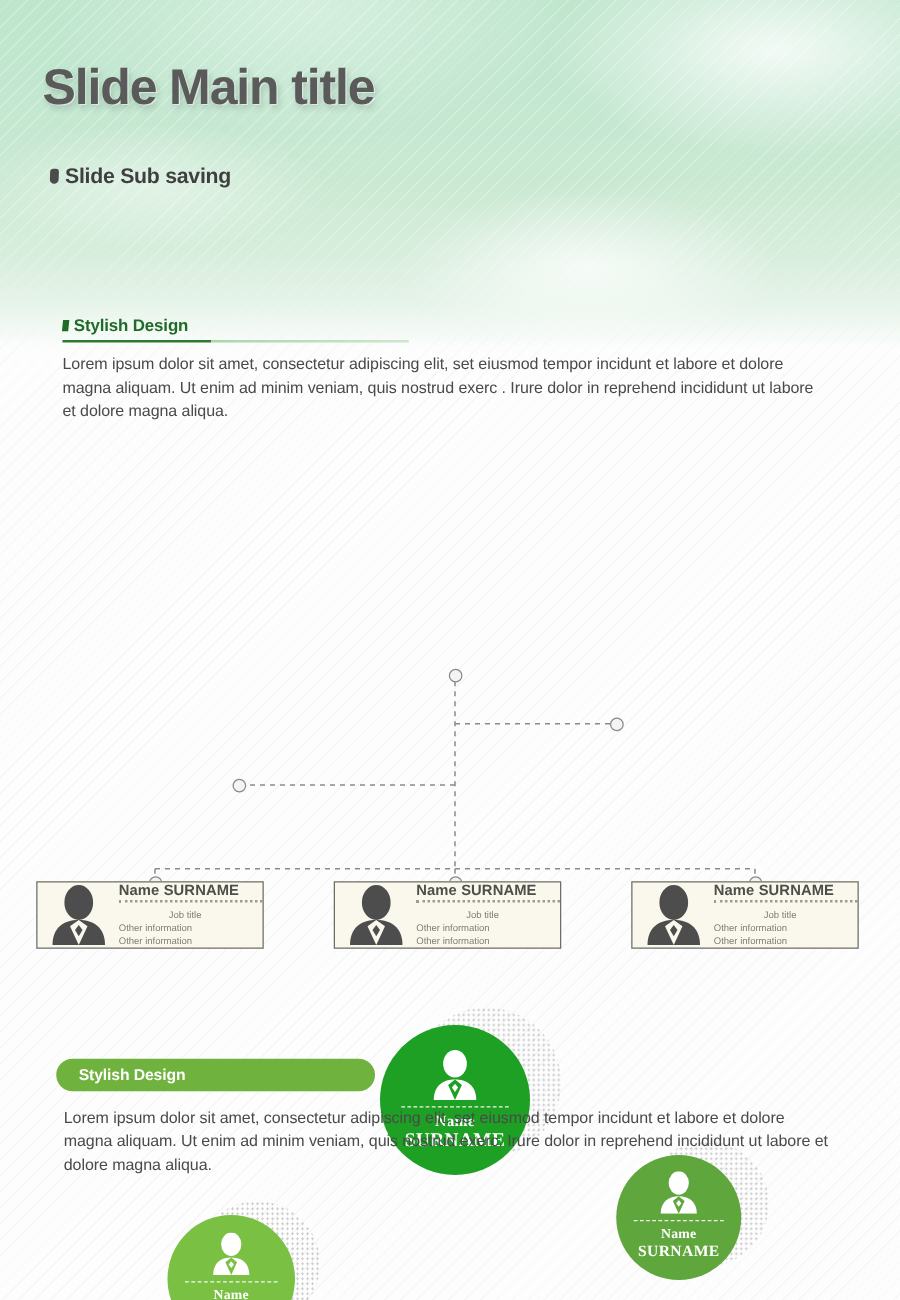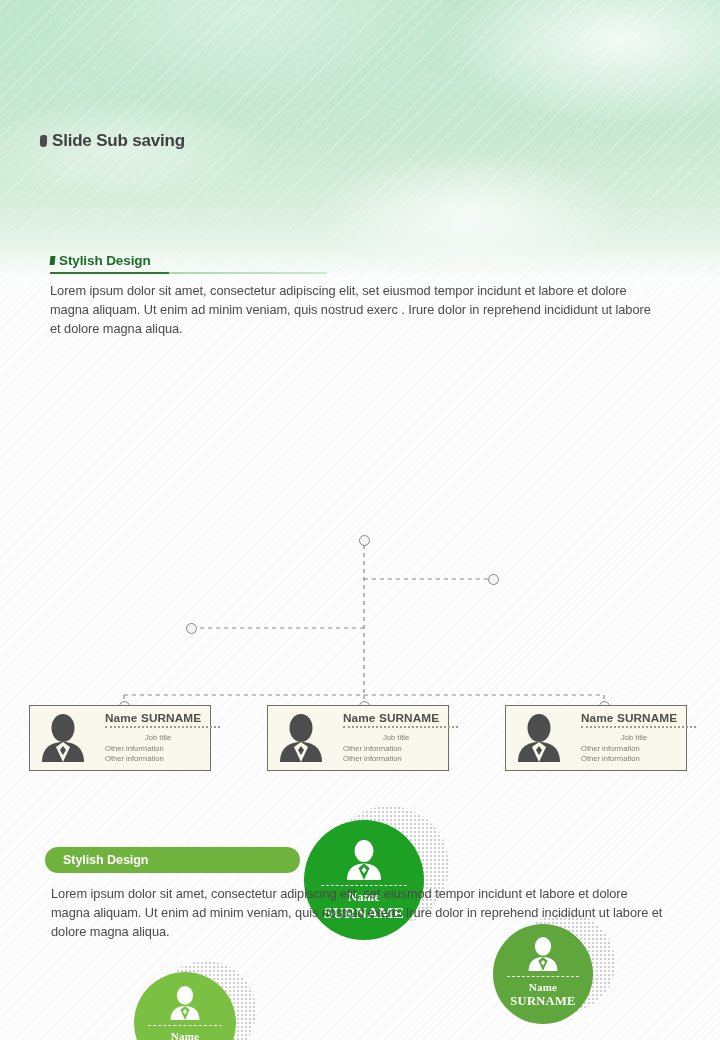--- a/index.html
+++ b/index.html
@@ -240,28 +240,28 @@
     background: #f4f4f2;
     border: 1.4px solid #8a8a8a;
     box-sizing: border-box;
   }
 
   
   .card {
     position: absolute;
     top: 705px;
     width: 182px;
-    height: 66px;
+    height: 54px;
     background: #faf8ec;
     border: 1.6px solid #6e6e66;
     box-sizing: border-box;
     display: flex;
     align-items: center;
     padding: 0 6px 0 8px;
-    gap: 17px;
+    gap: 7px;
   }
   #card-1 { left: 29px; }
   #card-2 { left: 267px; }
   #card-3 { left: 505px; }
   .card .portrait { flex: 0 0 auto; }
   .card .info { flex: 1 1 auto; min-width: 0; }
   .card .cname {
     font-size: 11.8px;
     font-weight: bold;
     color: #4f4f4a;
@@ -313,20 +313,21 @@
   }
 </style>
 </head>
 <body>
 
 <div id="slide">
 
   <div class="header-wash"></div>
   <div class="header-stripes"></div>
 
+  <div class="main-title">Slide Main title</div>
 
   <div class="sub-title-row">
     <span class="sub-bullet"></span>
     <span class="sub-title">Slide Sub saving</span>
   </div>
 
 
   <div class="sec1">
     <div class="sec1-head">
       <span class="sec1-bullet"></span>

